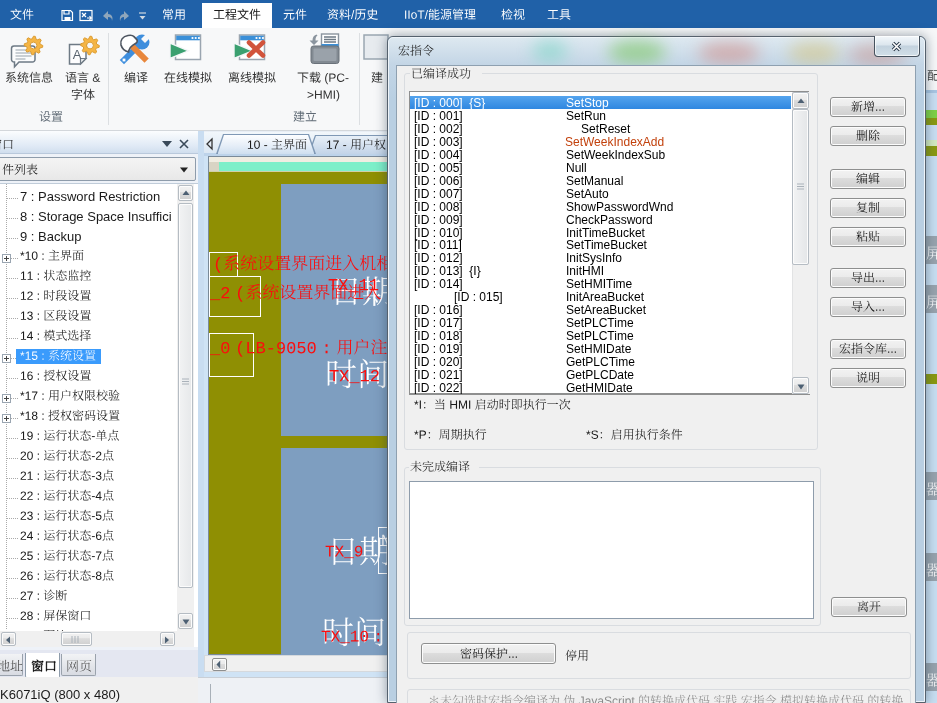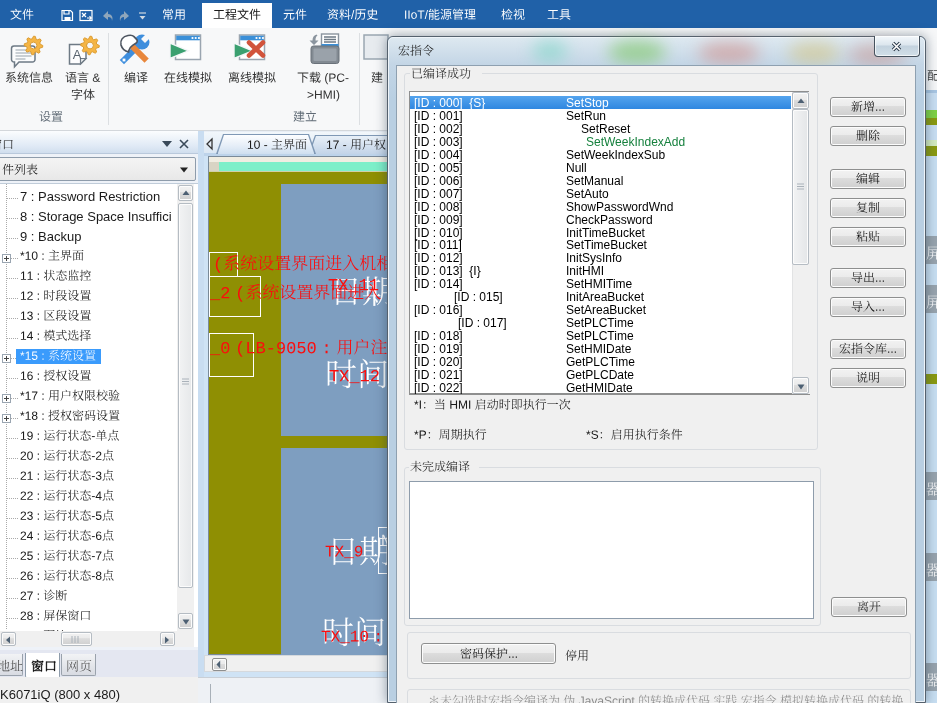--- a/index.html
+++ b/index.html
@@ -1041,21 +1041,21 @@
     </svg>
     <div style="position:absolute;left:409.0px;top:91.0px;width:400.0px;height:303.0px;background:#fff;border:1px solid #8e8f8f"></div>
     <div style="position:absolute;left:410.0px;top:95.5px;width:381.0px;height:13.1px;background:linear-gradient(#54a4ee,#2f87e0)"></div>
     <div class="h" style="left:414.0px;top:96.0px;font-size:12px;color:#fff;">[ID : 000]  {S}</div>
     <div class="h" style="left:566.0px;top:96.0px;font-size:12px;color:#fff;">SetStop</div>
     <div class="h" style="left:414.0px;top:109.0px;font-size:12px;color:#000;">[ID : 001]</div>
     <div class="h" style="left:566.0px;top:109.0px;font-size:12px;color:#000;">SetRun</div>
     <div class="h" style="left:414.0px;top:121.9px;font-size:12px;color:#000;">[ID : 002]</div>
     <div class="h" style="left:566.0px;top:121.9px;font-size:12px;color:#000;margin-left:15px;">SetReset</div>
     <div class="h" style="left:414.0px;top:134.8px;font-size:12px;color:#000;">[ID : 003]</div>
-    <div class="h" style="left:586px;top:134.8px;font-size:12px;color:#15803d;">SetWeekIndexAdd</div>
+    <div class="h" style="left:565px;top:134.8px;font-size:12px;color:#c2410c;">SetWeekIndexAdd</div>
     <div class="h" style="left:414.0px;top:147.8px;font-size:12px;color:#000;">[ID : 004]</div>
     <div class="h" style="left:566.0px;top:147.8px;font-size:12px;color:#000;">SetWeekIndexSub</div>
     <div class="h" style="left:414.0px;top:160.8px;font-size:12px;color:#000;">[ID : 005]</div>
     <div class="h" style="left:566.0px;top:160.8px;font-size:12px;color:#000;">Null</div>
     <div class="h" style="left:414.0px;top:173.7px;font-size:12px;color:#000;">[ID : 006]</div>
     <div class="h" style="left:566.0px;top:173.7px;font-size:12px;color:#000;">SetManual</div>
     <div class="h" style="left:414.0px;top:186.6px;font-size:12px;color:#000;">[ID : 007]</div>
     <div class="h" style="left:566.0px;top:186.6px;font-size:12px;color:#000;">SetAuto</div>
     <div class="h" style="left:414.0px;top:199.6px;font-size:12px;color:#000;">[ID : 008]</div>
     <div class="h" style="left:566.0px;top:199.6px;font-size:12px;color:#000;">ShowPasswordWnd</div>
@@ -1068,21 +1068,21 @@
     <div class="h" style="left:414.0px;top:251.4px;font-size:12px;color:#000;">[ID : 012]</div>
     <div class="h" style="left:566.0px;top:251.4px;font-size:12px;color:#000;">InitSysInfo</div>
     <div class="h" style="left:414.0px;top:264.4px;font-size:12px;color:#000;">[ID : 013]  {I}</div>
     <div class="h" style="left:566.0px;top:264.4px;font-size:12px;color:#000;">InitHMI</div>
     <div class="h" style="left:414.0px;top:277.3px;font-size:12px;color:#000;">[ID : 014]</div>
     <div class="h" style="left:566.0px;top:277.3px;font-size:12px;color:#000;">SetHMITime</div>
     <div class="h" style="left:414.0px;top:290.2px;font-size:12px;color:#000;margin-left:40px;">[ID : 015]</div>
     <div class="h" style="left:566.0px;top:290.2px;font-size:12px;color:#000;">InitAreaBucket</div>
     <div class="h" style="left:414.0px;top:303.2px;font-size:12px;color:#000;">[ID : 016]</div>
     <div class="h" style="left:566.0px;top:303.2px;font-size:12px;color:#000;">SetAreaBucket</div>
-    <div class="h" style="left:414.0px;top:316.1px;font-size:12px;color:#000;margin-left:44px;">[ID : 017]</div>
+    <div class="h" style="left:414.0px;top:316.1px;font-size:12px;color:#000;">[ID : 017]</div>
     <div class="h" style="left:566.0px;top:316.1px;font-size:12px;color:#000;">SetPLCTime</div>
     <div class="h" style="left:414.0px;top:329.1px;font-size:12px;color:#000;">[ID : 018]</div>
     <div class="h" style="left:566.0px;top:329.1px;font-size:12px;color:#000;">SetPLCTime</div>
     <div class="h" style="left:414.0px;top:342.0px;font-size:12px;color:#000;">[ID : 019]</div>
     <div class="h" style="left:566.0px;top:342.0px;font-size:12px;color:#000;">SetHMIDate</div>
     <div class="h" style="left:414.0px;top:355.0px;font-size:12px;color:#000;">[ID : 020]</div>
     <div class="h" style="left:566.0px;top:355.0px;font-size:12px;color:#000;">GetPLCTime</div>
     <div class="h" style="left:414.0px;top:367.9px;font-size:12px;color:#000;">[ID : 021]</div>
     <div class="h" style="left:566.0px;top:367.9px;font-size:12px;color:#000;">GetPLCDate</div>
     <div class="h" style="left:414.0px;top:380.9px;font-size:12px;color:#000;">[ID : 022]</div>

